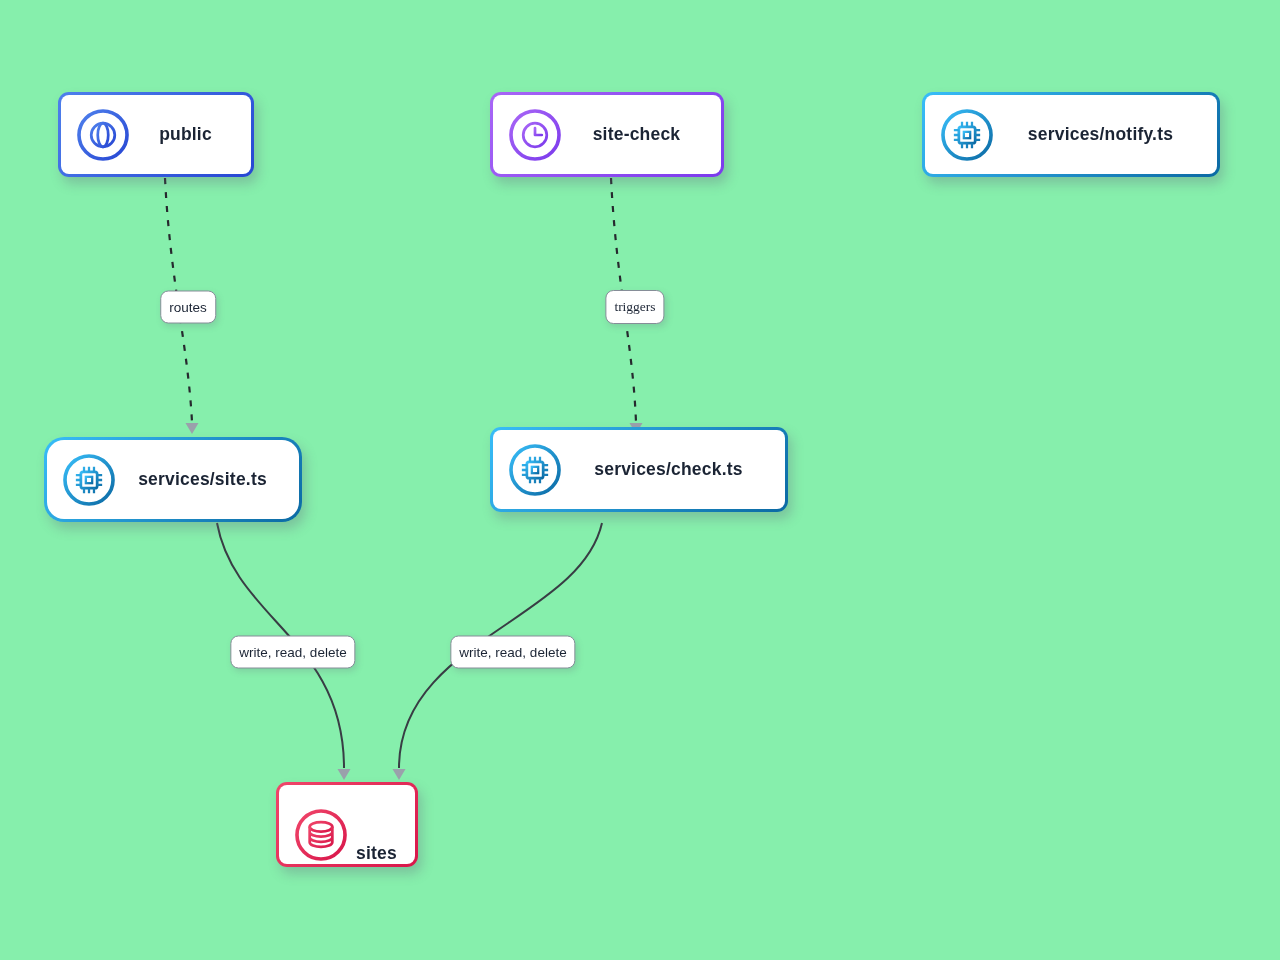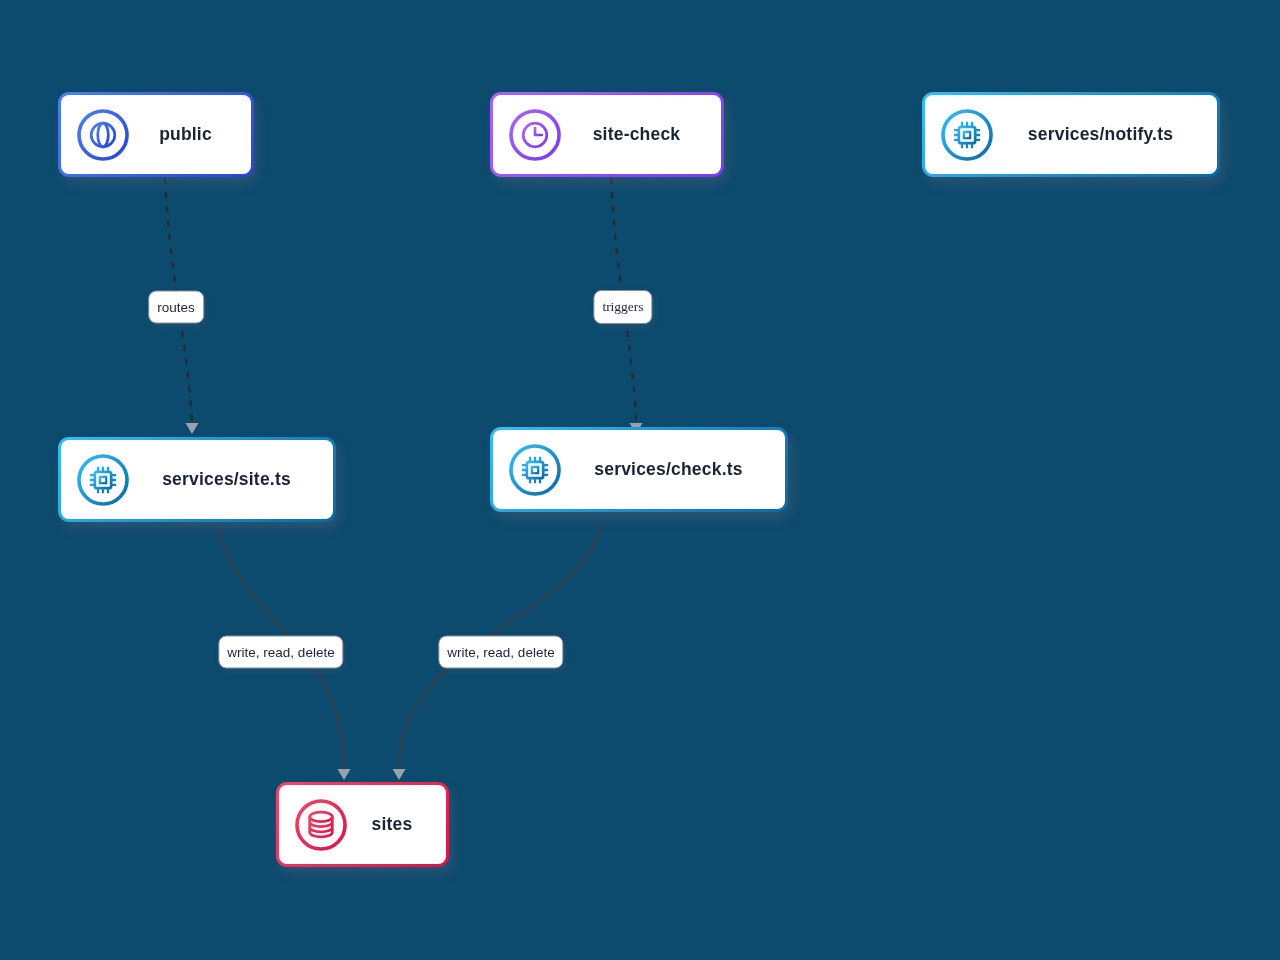--- a/index.html
+++ b/index.html
@@ -5,21 +5,21 @@
   html, body {
     margin: 0;
     padding: 0;
     background: #ffffff;
     font-family: "Liberation Sans", "DejaVu Sans", sans-serif;
   }
   .canvas {
     position: relative;
     width: 1280px;
     height: 960px;
-    background: #0c4a6e;
+    background: #86efac;
     overflow: hidden;
   }
   .edges {
     position: absolute;
     left: 0; top: 0;
     width: 1280px;
     height: 960px;
     pointer-events: none;
   }
   .node {
@@ -31,23 +31,23 @@
     padding: 0 12px 0 13px;
     border: 3px solid transparent;
     border-radius: 11px;
     background: linear-gradient(#ffffff, #ffffff) padding-box, var(--g) border-box;
     box-shadow: 4px 7px 12px rgba(100, 106, 125, 0.32);
     cursor: pointer;
   }
   .n-public    { --g: linear-gradient(135deg, #4e80ec, #2746d3); left: 58px;  top: 92px;  width: 196px; }
   .n-sitecheck { --g: linear-gradient(135deg, #a866f6, #7b3aec); left: 490px; top: 92px;  width: 234px; }
   .n-notify    { --g: linear-gradient(135deg, #38bdf8, #0b69a3); left: 922px; top: 92px;  width: 298px; }
-  .n-site      { --g: linear-gradient(135deg, #38bdf8, #0b69a3); left: 58px;  top: 437px; width: 278px; }
+  .n-site      { --g: linear-gradient(135deg, #38bdf8, #0b69a3); left: 44px;  top: 437px; width: 258px; border-radius: 20px; }
   .n-check     { --g: linear-gradient(135deg, #38bdf8, #0b69a3); left: 490px; top: 427px; width: 298px; }
-  .n-sites     { --g: linear-gradient(135deg, #f0466a, #d8164a); left: 276px; top: 782px; width: 173px; }
+  .n-sites     { --g: linear-gradient(135deg, #f0466a, #d8164a); left: 276px; top: 782px; width: 142px; align-items: flex-end; }
   .icon-wrap {
     width: 58px;
     height: 58px;
     flex: 0 0 58px;
     display: flex;
     align-items: center;
     justify-content: center;
   }
   .node-label {
     flex: 1;
@@ -62,20 +62,21 @@
     position: absolute;
     transform: translate(-50%, -50%);
     background: #ffffff;
     border: 1px solid #868d98;
     border-radius: 8px;
     padding: 8px 8px;
     font-size: 13.5px;
     color: #1b2434;
     white-space: nowrap;
     box-shadow: 2px 3px 6px rgba(100, 106, 125, 0.22);
+    margin-left: 12px;
   }
   .el-routes   { left: 176px; top: 307px; }
   .el-triggers { left: 623px; top: 307px; font-family: Liberation Serif, serif; }
   .el-wrd1     { left: 281px; top: 652px; }
   .el-wrd2     { left: 501px; top: 652px; }
 </style>
 </head>
 <body>
 
 <div class="canvas">

